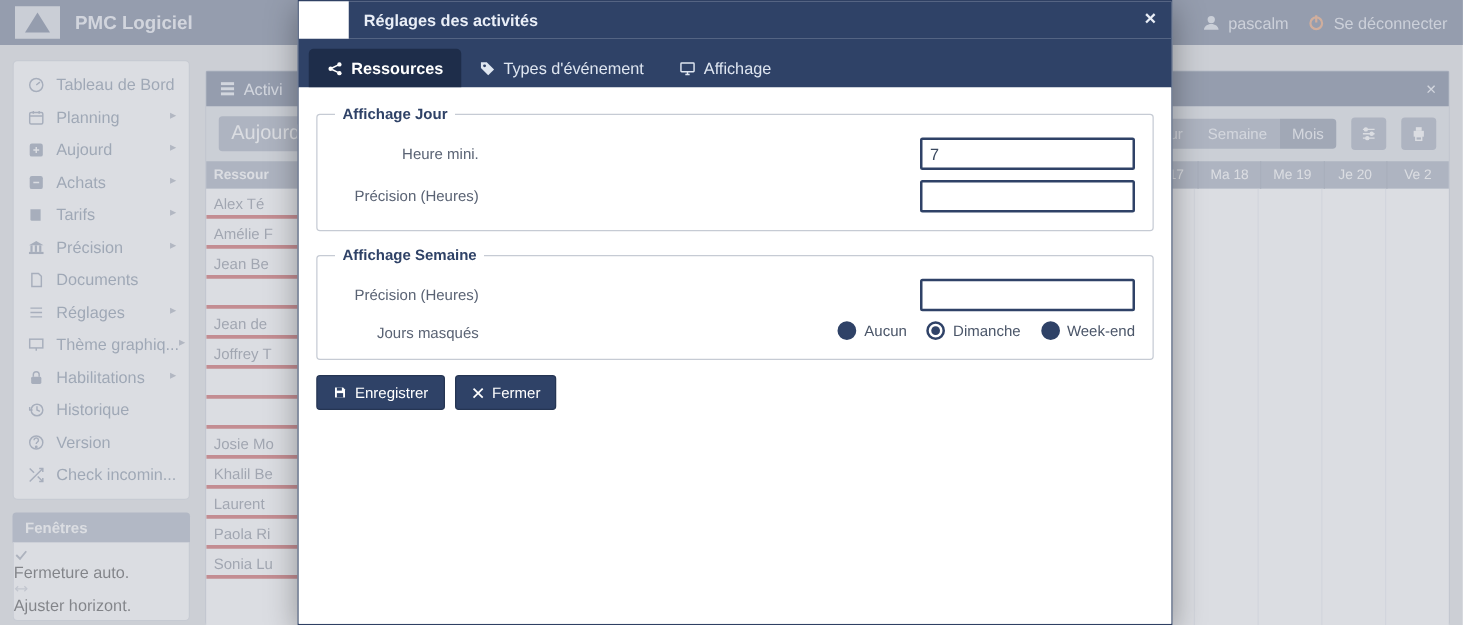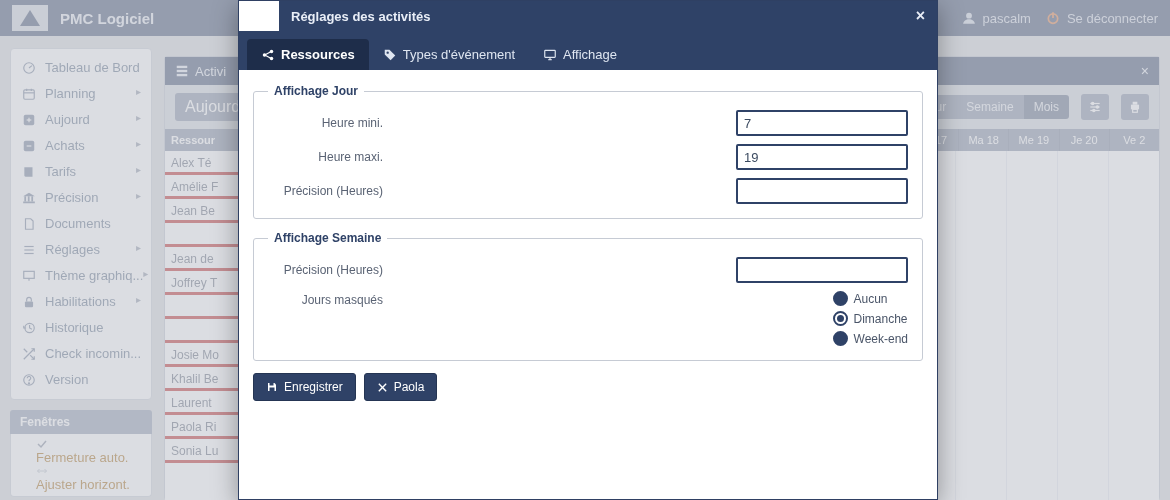--- a/index.html
+++ b/index.html
@@ -15,21 +15,21 @@
   .topright a { color: #d5dbe7; text-decoration: none; display: flex; align-items: center; gap: 6px; cursor: pointer; }
 
   
   .sidebar { position: absolute; top: 48px; left: 10px; width: 142px; }
   .navbox { background: #fff; border: 1px solid #c6cbd4; border-radius: 4px; padding: 6px 0; margin-bottom: 10px; }
   .navbox .item { display: flex; padding: 5px 10px; color: #556881; font-size: 13px; cursor: pointer; position: relative; white-space: nowrap; overflow: hidden; text-overflow: ellipsis; }
   .navbox .item .ico { width: 16px; height: 16px; margin-right: 8px; display: inline-flex; align-items: center; justify-content: center; flex-shrink: 0; }
   .navbox .item .chev { margin-left: auto; font-size: 10px; color: #8a93a3; }
   .fenetres-head { background: #8a96ab; color: #fff; font-weight: bold; padding: 5px 10px; border-radius: 3px 3px 0 0; font-size: 12px; }
   .fenlist { background: #fff; border: 1px solid #c6cbd4; border-top: none; border-radius: 0 0 4px 4px; padding: 4px 0; }
-  .fenlist .item { color: #a16207; margin-left: 25px; }
+  .fenlist .item { color: #000000; }
   .fenlist .item .ico { width: 14px; }
 
   
   .mainpanel { position: absolute; top: 56px; left: 164px; right: 10px; bottom: 0; background: #d2d6dd; border: 1px solid #b9bfca; border-radius: 3px; }
   .mainpanel .paneltitle { background: #37486a; color: #e6ebf4; padding: 6px 10px; font-size: 13px; display: flex; align-items: center; gap: 6px; }
   .mainpanel .paneltitle .panel-close { margin-left: auto; cursor: pointer; font-size: 14px; }
   .toolbar { padding: 8px 10px; display: flex; align-items: center; gap: 6px; }
   .btn-grey { background: #7e8aa0; color: #fff; border: none; border-radius: 3px; padding: 5px 10px; font-size: 16px; cursor: pointer; }
   .viewswitch { margin-left: auto; display: flex; align-items: center; gap: 0; }
   .viewswitch .seg { background: #7e8aa0; color: #e8ebf1; padding: 5px 10px; font-size: 12px; cursor: pointer; }
@@ -59,21 +59,21 @@
   .tabs .tab { padding: 8px 14px; font-size: 13px; color: #dfe6f1; display: flex; align-items: center; gap: 6px; cursor: pointer; border-radius: 4px 4px 0 0; text-align: center; }
   .tabs .tab.active { background: #1e2d4a; color: #fff; font-weight: bold; }
   .modalbody { flex: 1; padding: 14px 14px; overflow: auto; background: #fff; }
 
   fieldset { border: 1px solid #c6cbd4; border-radius: 3px; padding: 12px 14px 14px 14px; margin-bottom: 12px; }
   fieldset legend { padding: 0 6px; color: #2f4267; font-weight: bold; font-size: 12px; }
   .formrow { display: flex; align-items: center; margin-bottom: 8px; gap: 8px; justify-content: space-between; }
   .formrow:last-child { margin-bottom: 0; }
   .formrow .lbl { width: 115px; text-align: right; color: #5a6374; font-size: 12px; }
   .formrow input[type=text] { width: 172px; height: 26px; border: 2px solid #2f4267; border-radius: 2px; padding: 0 6px; font-size: 13px; color: #3b4a60; }
-  .radiogroup { display: flex; flex-direction: column; gap: 5px; }
+  .radiogroup { display: flex; gap: 16px; }
   .radiogroup label { display: flex; align-items: center; gap: 6px; font-size: 12px; color: #4a5568; cursor: pointer; }
   .radiogroup input[type=radio] { appearance: none; width: 15px; height: 15px; border-radius: 50%; border: 2px solid #2f4267; background: #2f4267; position: relative; cursor: pointer; }
   .radiogroup input[type=radio]:checked { background: #fff; }
   .radiogroup input[type=radio]:checked::after { content: ""; position: absolute; top: 2px; left: 2px; width: 7px; height: 7px; background: #2f4267; border-radius: 50%; }
 
   .modalactions { display: flex; gap: 8px; }
   .btn-dark { background: #2f4267; color: #fff; border: 1px solid #253553; border-radius: 3px; padding: 6px 12px; font-size: 12px; display: inline-flex; align-items: center; gap: 6px; cursor: pointer; }
 
   svg { display: block; }
 </style>
@@ -220,38 +220,38 @@
             <circle cx="13" cy="12" r="8"></circle>
             <polyline points="13,7 13,12 17,14"></polyline>
             <polyline points="3,8 3,12 7,12"></polyline>
           </svg>
         </span>
         <span>Historique</span>
       </div>
       <div class="item">
         <span class="ico">
           <svg width="14" height="14" viewBox="0 0 24 24" fill="none" stroke="#6b7a93" stroke-width="2">
+            <circle cx="12" cy="12" r="9"></circle>
+            <path d="M9 9a3 3 0 115 2c-1 1-2 1-2 3"></path>
+            <circle cx="12" cy="18" r="1" fill="#6b7a93"></circle>
+          </svg>
+        </span>
+        <span>Version</span>
+      </div>
+      <div class="item">
+        <span class="ico">
+          <svg width="14" height="14" viewBox="0 0 24 24" fill="none" stroke="#6b7a93" stroke-width="2">
             <polyline points="16,3 21,3 21,8"></polyline>
             <line x1="3" y1="21" x2="21" y2="3"></line>
             <polyline points="16,21 21,21 21,16"></polyline>
             <line x1="14" y1="14" x2="21" y2="21"></line>
             <line x1="3" y1="3" x2="9" y2="9"></line>
           </svg>
         </span>
         <span>Check incomin...</span>
-      </div>
-      <div class="item">
-        <span class="ico">
-          <svg width="14" height="14" viewBox="0 0 24 24" fill="none" stroke="#6b7a93" stroke-width="2">
-            <circle cx="12" cy="12" r="9"></circle>
-            <path d="M9 9a3 3 0 115 2c-1 1-2 1-2 3"></path>
-            <circle cx="12" cy="18" r="1" fill="#6b7a93"></circle>
-          </svg>
-        </span>
-        <span>Version</span>
       </div>
     </div>
   <div>
     <div class="fenetres-head">Fenêtres</div>
     <div class="fenlist" id="fenlist">
         <div class="item"><span class="ico"><svg width="12" height="12" viewBox="0 0 24 24" fill="none" stroke="#7d8698" stroke-width="3">
               <polyline points="4,12 10,18 20,6"></polyline>
             </svg></span><span>Fermeture auto.</span></div>
         <div class="item"><span class="ico"><svg width="12" height="12" viewBox="0 0 24 24" fill="none" stroke="#b8bdc8" stroke-width="2">
               <line x1="3" y1="12" x2="21" y2="12"></line>
@@ -405,24 +405,20 @@
   </div>
   <div class="modalbody">
 
     <fieldset>
       <legend>Affichage Jour</legend>
       <div class="formrow">
         <div class="lbl">Heure mini.</div>
         <input type="text" value="7" style="">
       </div>
       <div class="formrow">
-        <div class="lbl">Heure maxi.</div>
-        <input type="text" value="19" style="">
-      </div>
-      <div class="formrow">
         <div class="lbl">Précision (Heures)</div>
         <input type="text" value="" style="">
       </div>
     </fieldset>
 
     <fieldset>
       <legend>Affichage Semaine</legend>
       <div class="formrow">
         <div class="lbl">Précision (Heures)</div>
         <input type="text" value="" style="">
@@ -457,18 +453,18 @@
         </span>
         <span>Enregistrer</span>
       </button>
       <button class="btn-dark">
         <span>
           <svg width="11" height="11" viewBox="0 0 24 24" stroke="#fff" stroke-width="3">
               <line x1="4" y1="4" x2="20" y2="20"></line>
               <line x1="20" y1="4" x2="4" y2="20"></line>
             </svg>
         </span>
-        <span>Paola</span>
+        <span>Fermer</span>
       </button>
     </div>
 
   </div>
 </div>
 
 </body></html>

